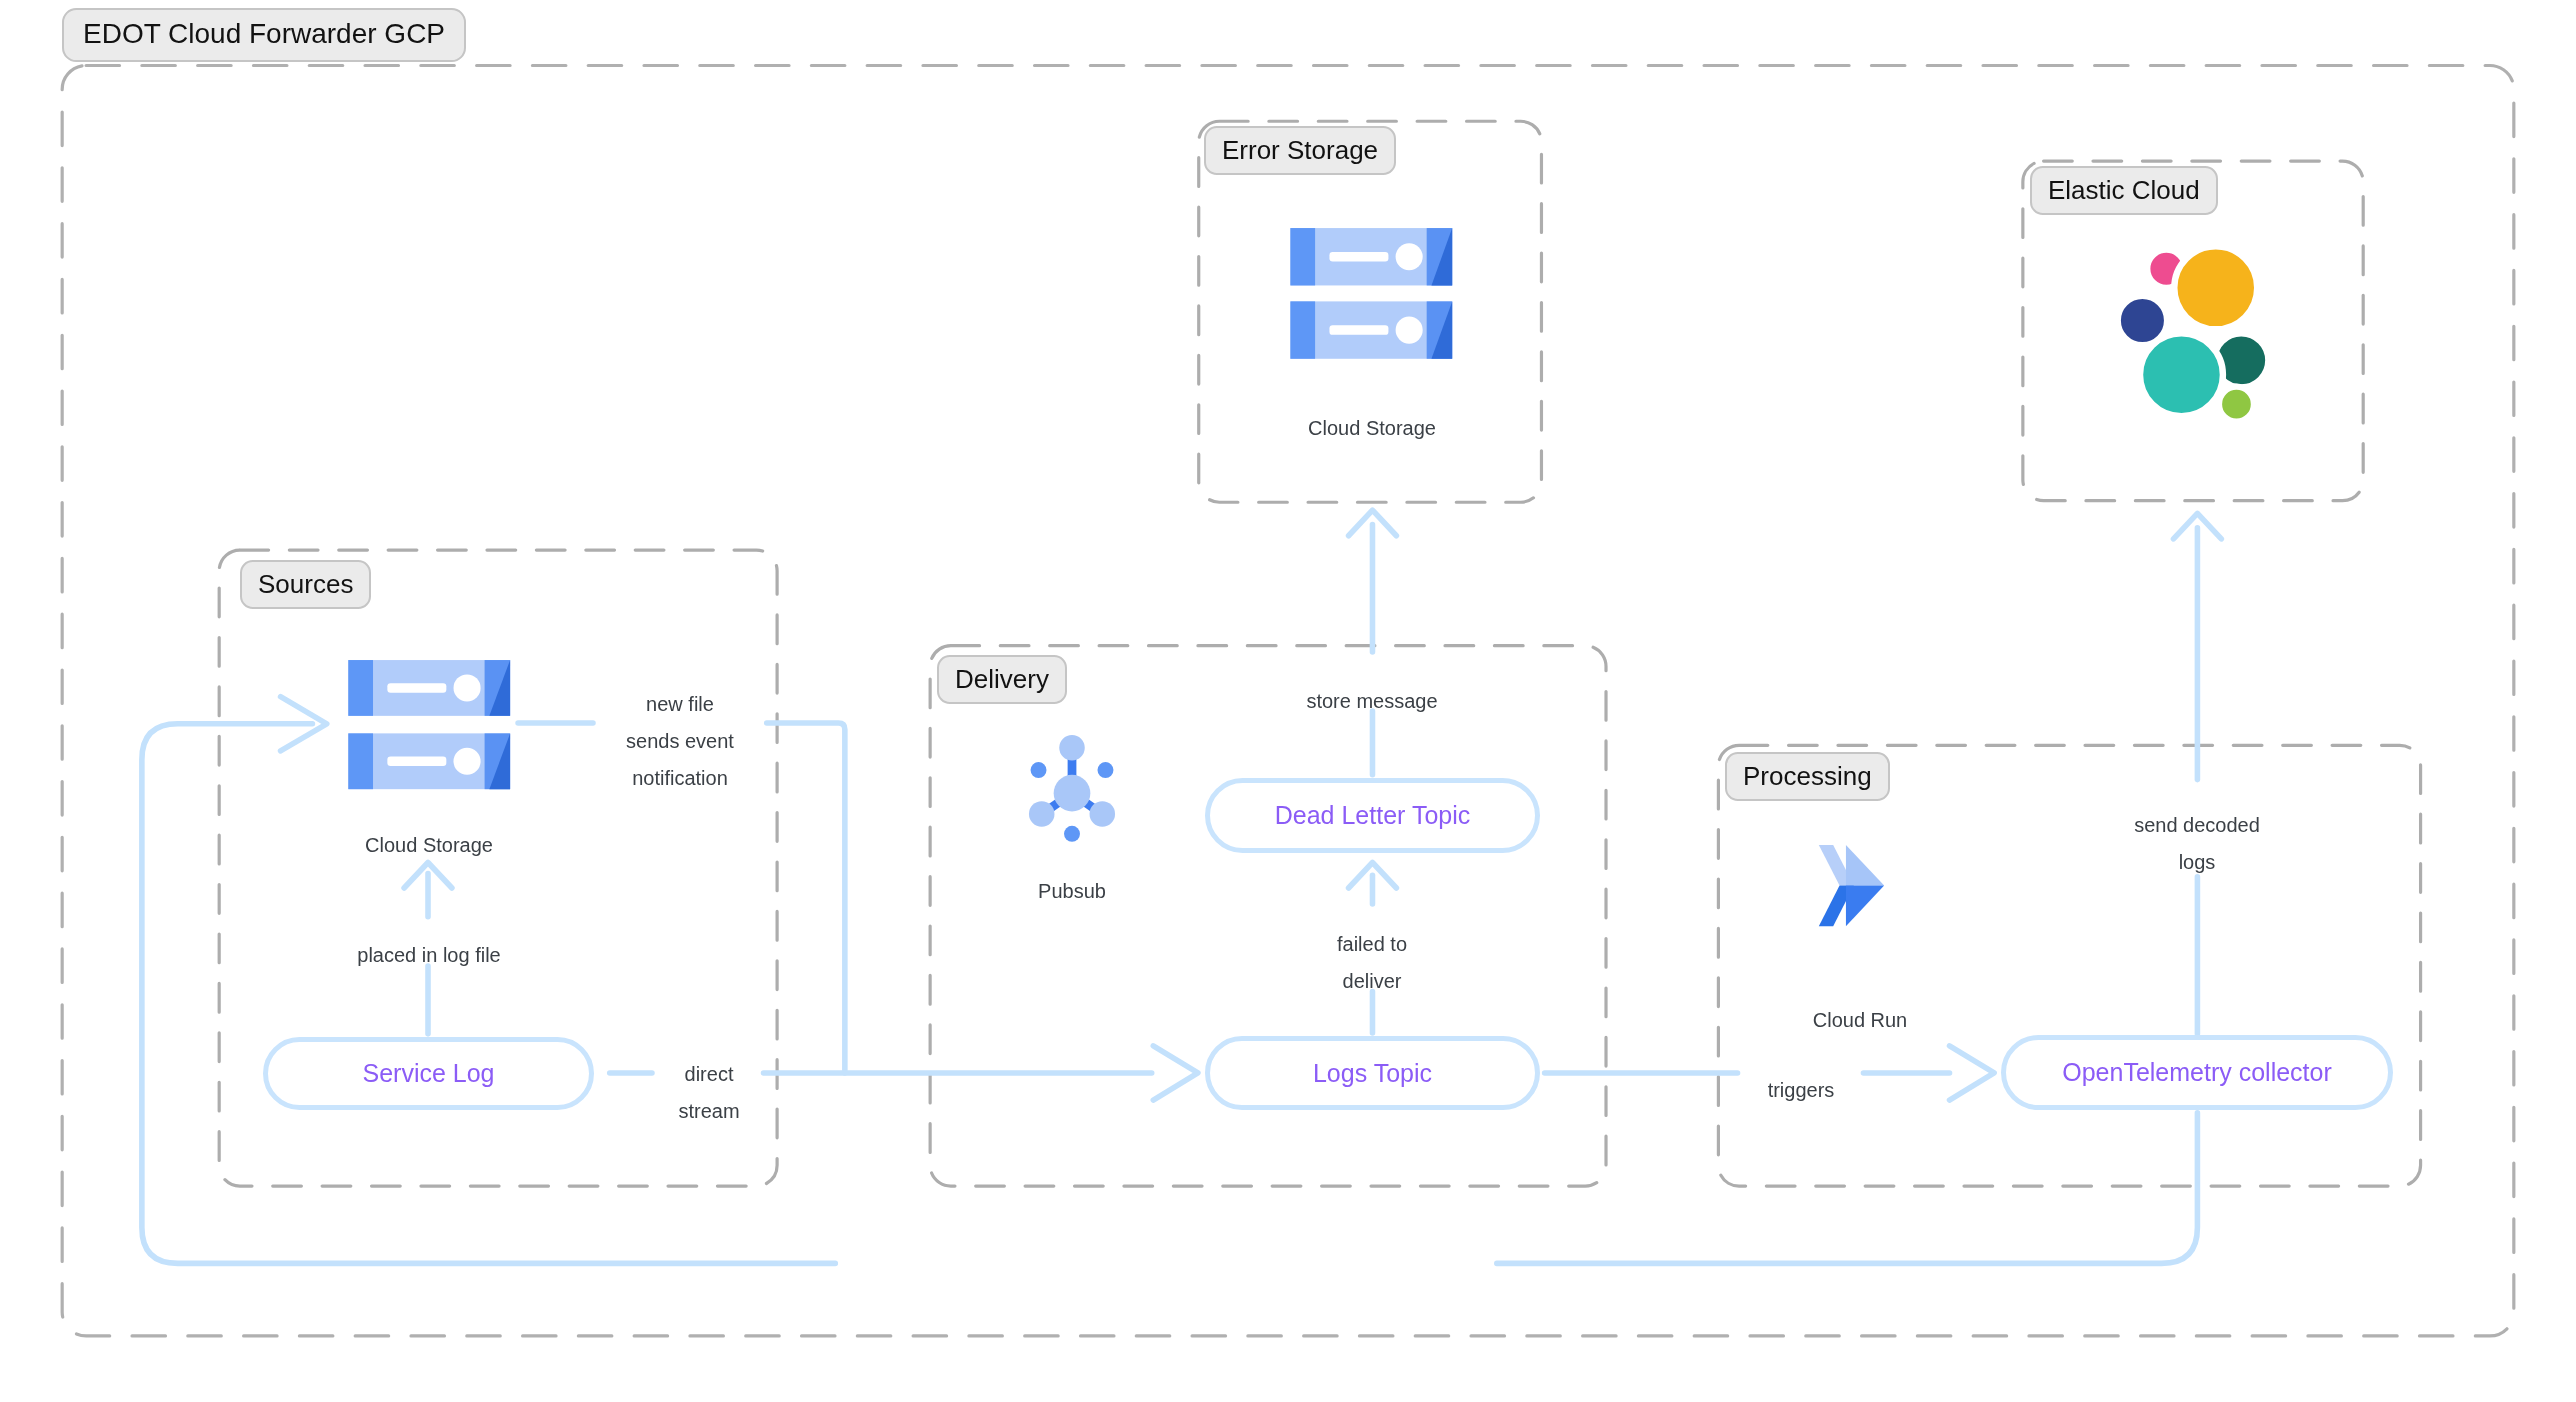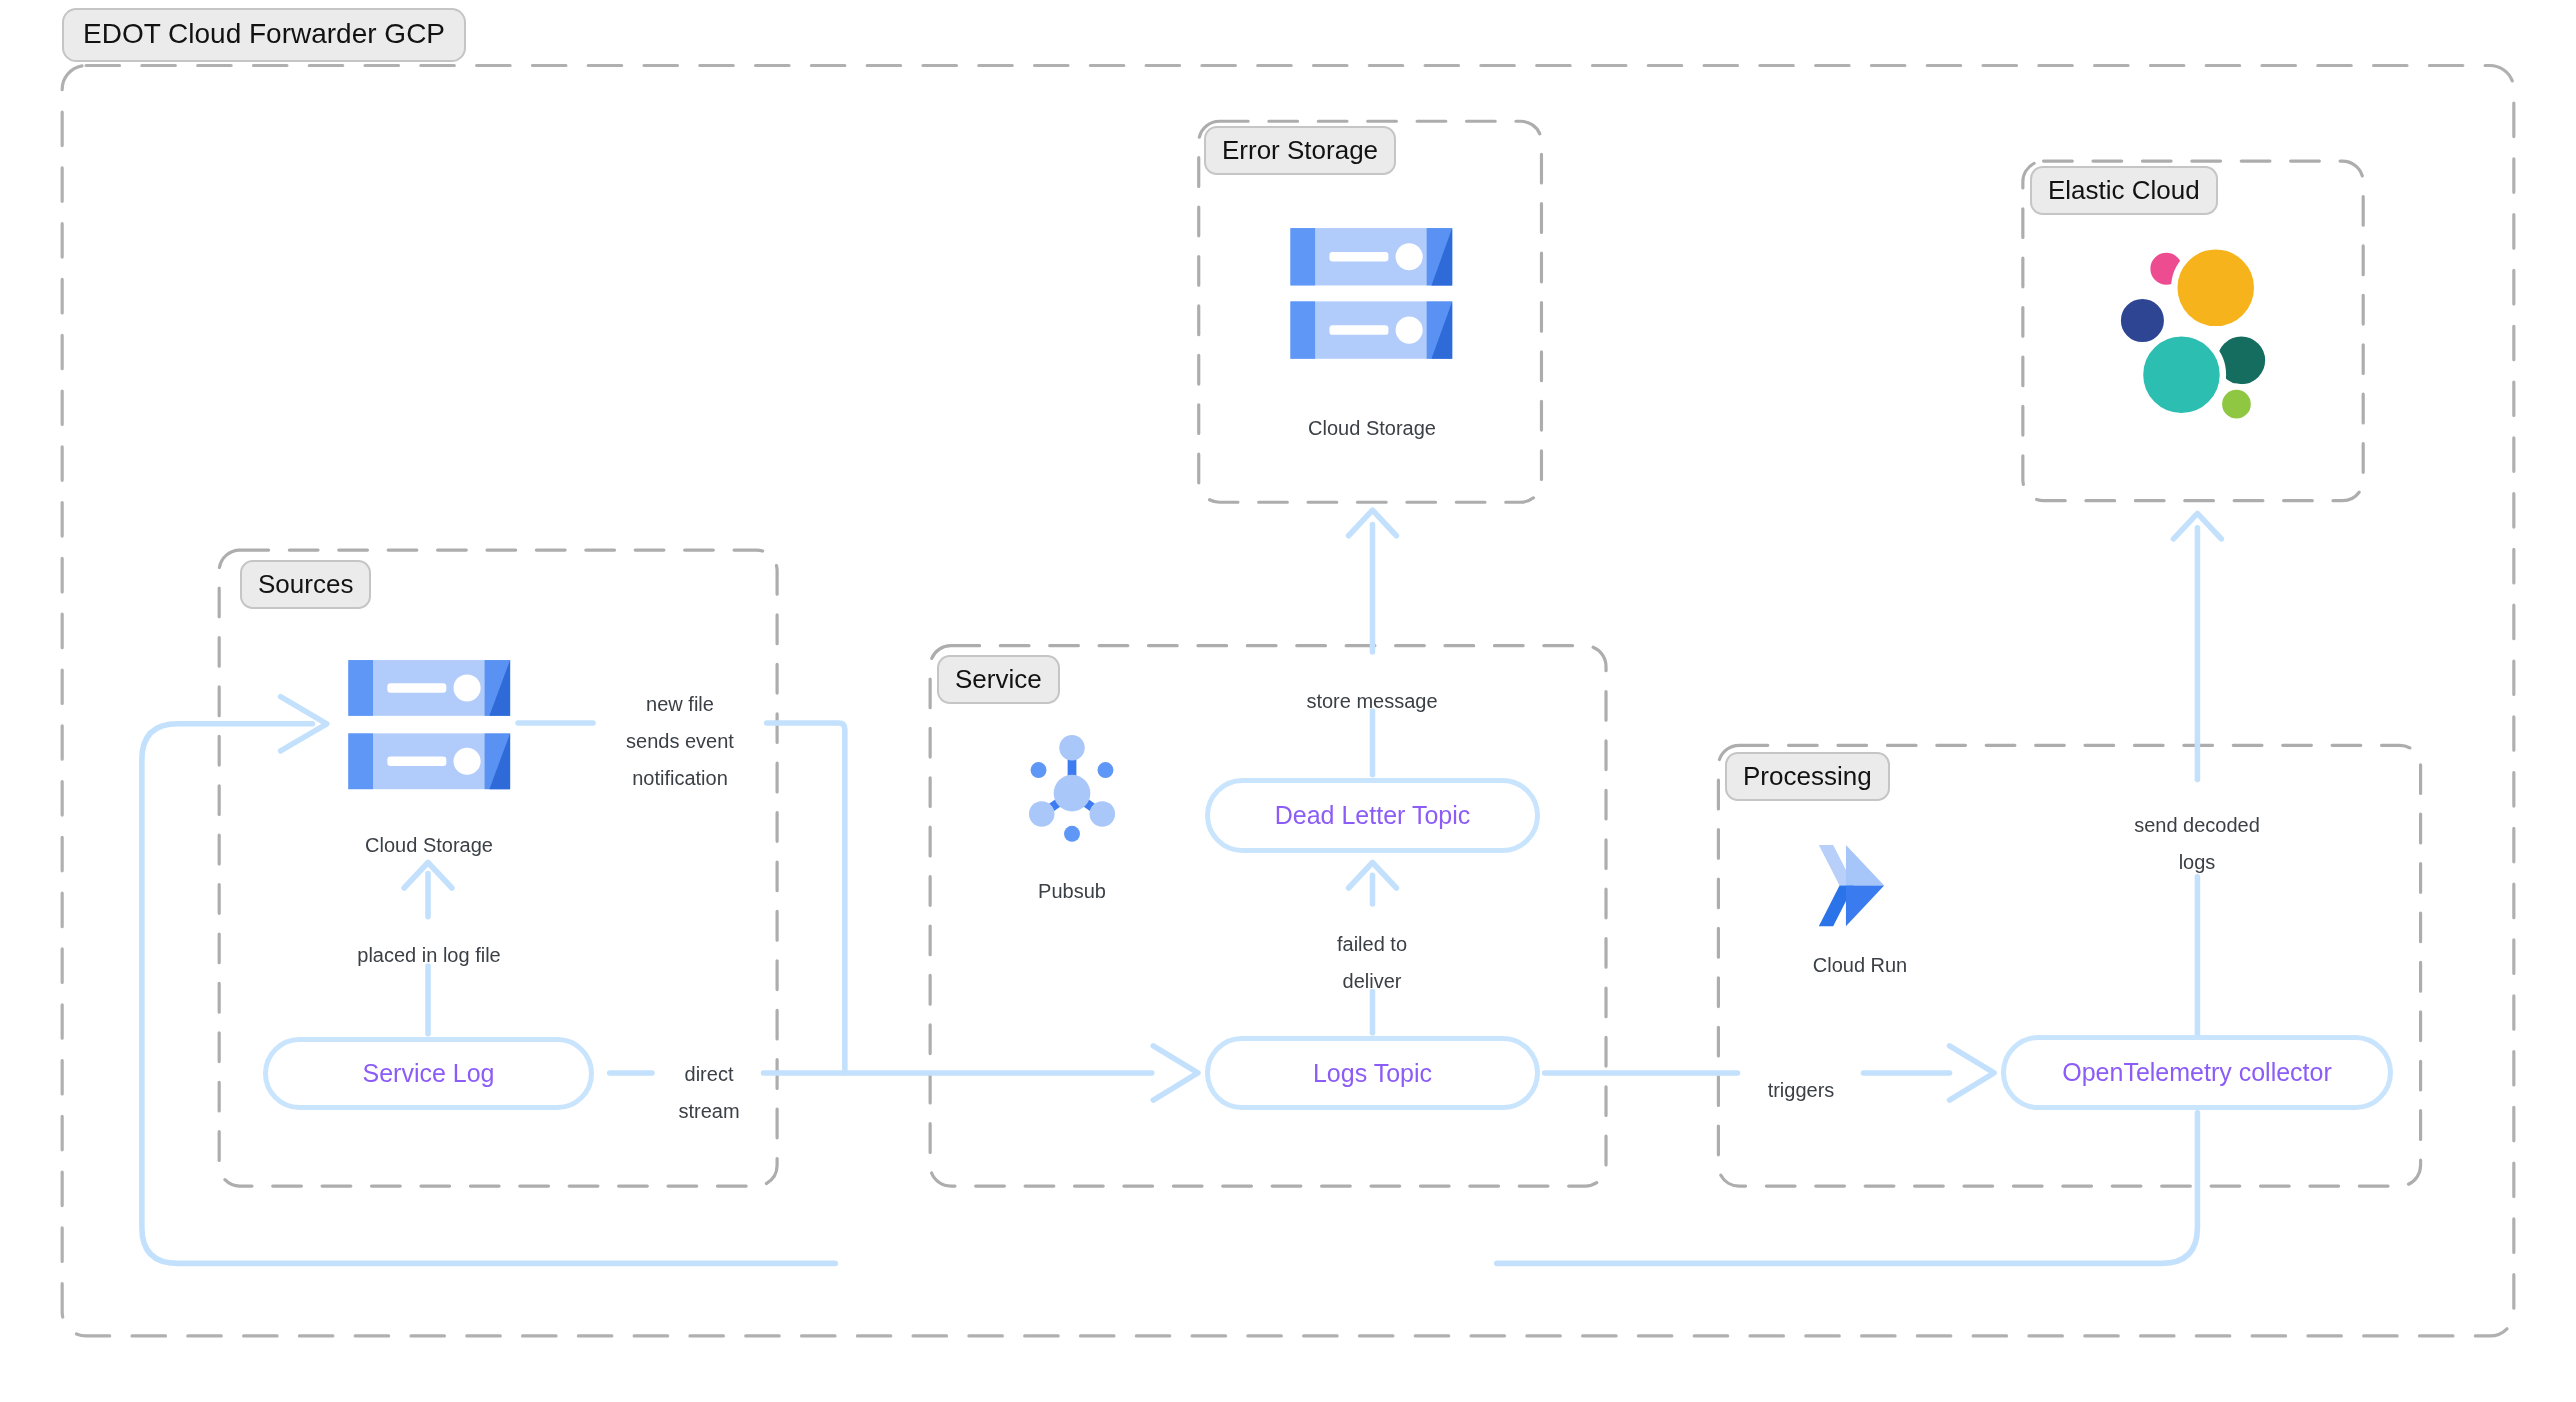--- a/index.html
+++ b/index.html
@@ -138,34 +138,34 @@
       <circle cx="2812" cy="452" r="34" fill="#156d5f"></circle>
       <circle cx="2806" cy="507" r="22" fill="#8fc742"></circle>
       <circle cx="2780" cy="361" r="52" fill="#f6b31b"></circle>
       <circle cx="2737" cy="470" r="52" fill="#2cbfb1"></circle>
     </g>
   </svg>
 
   <div class="pill title abs" style="left:62px;top:8px;">EDOT Cloud Forwarder GCP</div>
 
   <div class="pill abs" style="left:240px;top:560px;">Sources</div>
-  <div class="pill abs" style="left:937px;top:655px;">Service</div>
+  <div class="pill abs" style="left:937px;top:655px;">Delivery</div>
   <div class="pill abs" style="left:1204px;top:126px;">Error Storage</div>
   <div class="pill abs" style="left:1725px;top:752px;">Processing</div>
   <div class="pill abs" style="left:2030px;top:166px;">Elastic Cloud</div>
 
   <div class="node abs" style="left:263px;top:1037px;width:331px;height:73px;">Service Log</div>
   <div class="node abs" style="left:1205px;top:1036px;width:335px;height:74px;">Logs Topic</div>
   <div class="node abs" style="left:1205px;top:778px;width:335px;height:75px;">Dead Letter Topic</div>
   <div class="node abs" style="left:2001px;top:1035px;width:392px;height:75px;">OpenTelemetry collector</div>
 
   <div class="lbl abs" style="left:429px;top:829px;">Cloud Storage</div>
   <div class="lbl abs" style="left:1372px;top:412px;">Cloud Storage</div>
   <div class="lbl abs" style="left:1072px;top:875px;">Pubsub</div>
-  <div class="lbl abs" style="left:1860px;top:949px;">Cloud Run</div>
+  <div class="lbl abs" style="left:1860px;top:1004px;">Cloud Run</div>
 
   <div class="lbl abs" style="left:680px;top:725px;">new file
 sends event
 notification</div>
   <div class="lbl abs" style="left:429px;top:939px;">placed in log file</div>
   <div class="lbl abs" style="left:709px;top:1077px;">direct
 stream</div>
   <div class="lbl abs" style="left:1372px;top:685px;">store message</div>
   <div class="lbl abs" style="left:1372px;top:947px;">failed to
 deliver</div>

